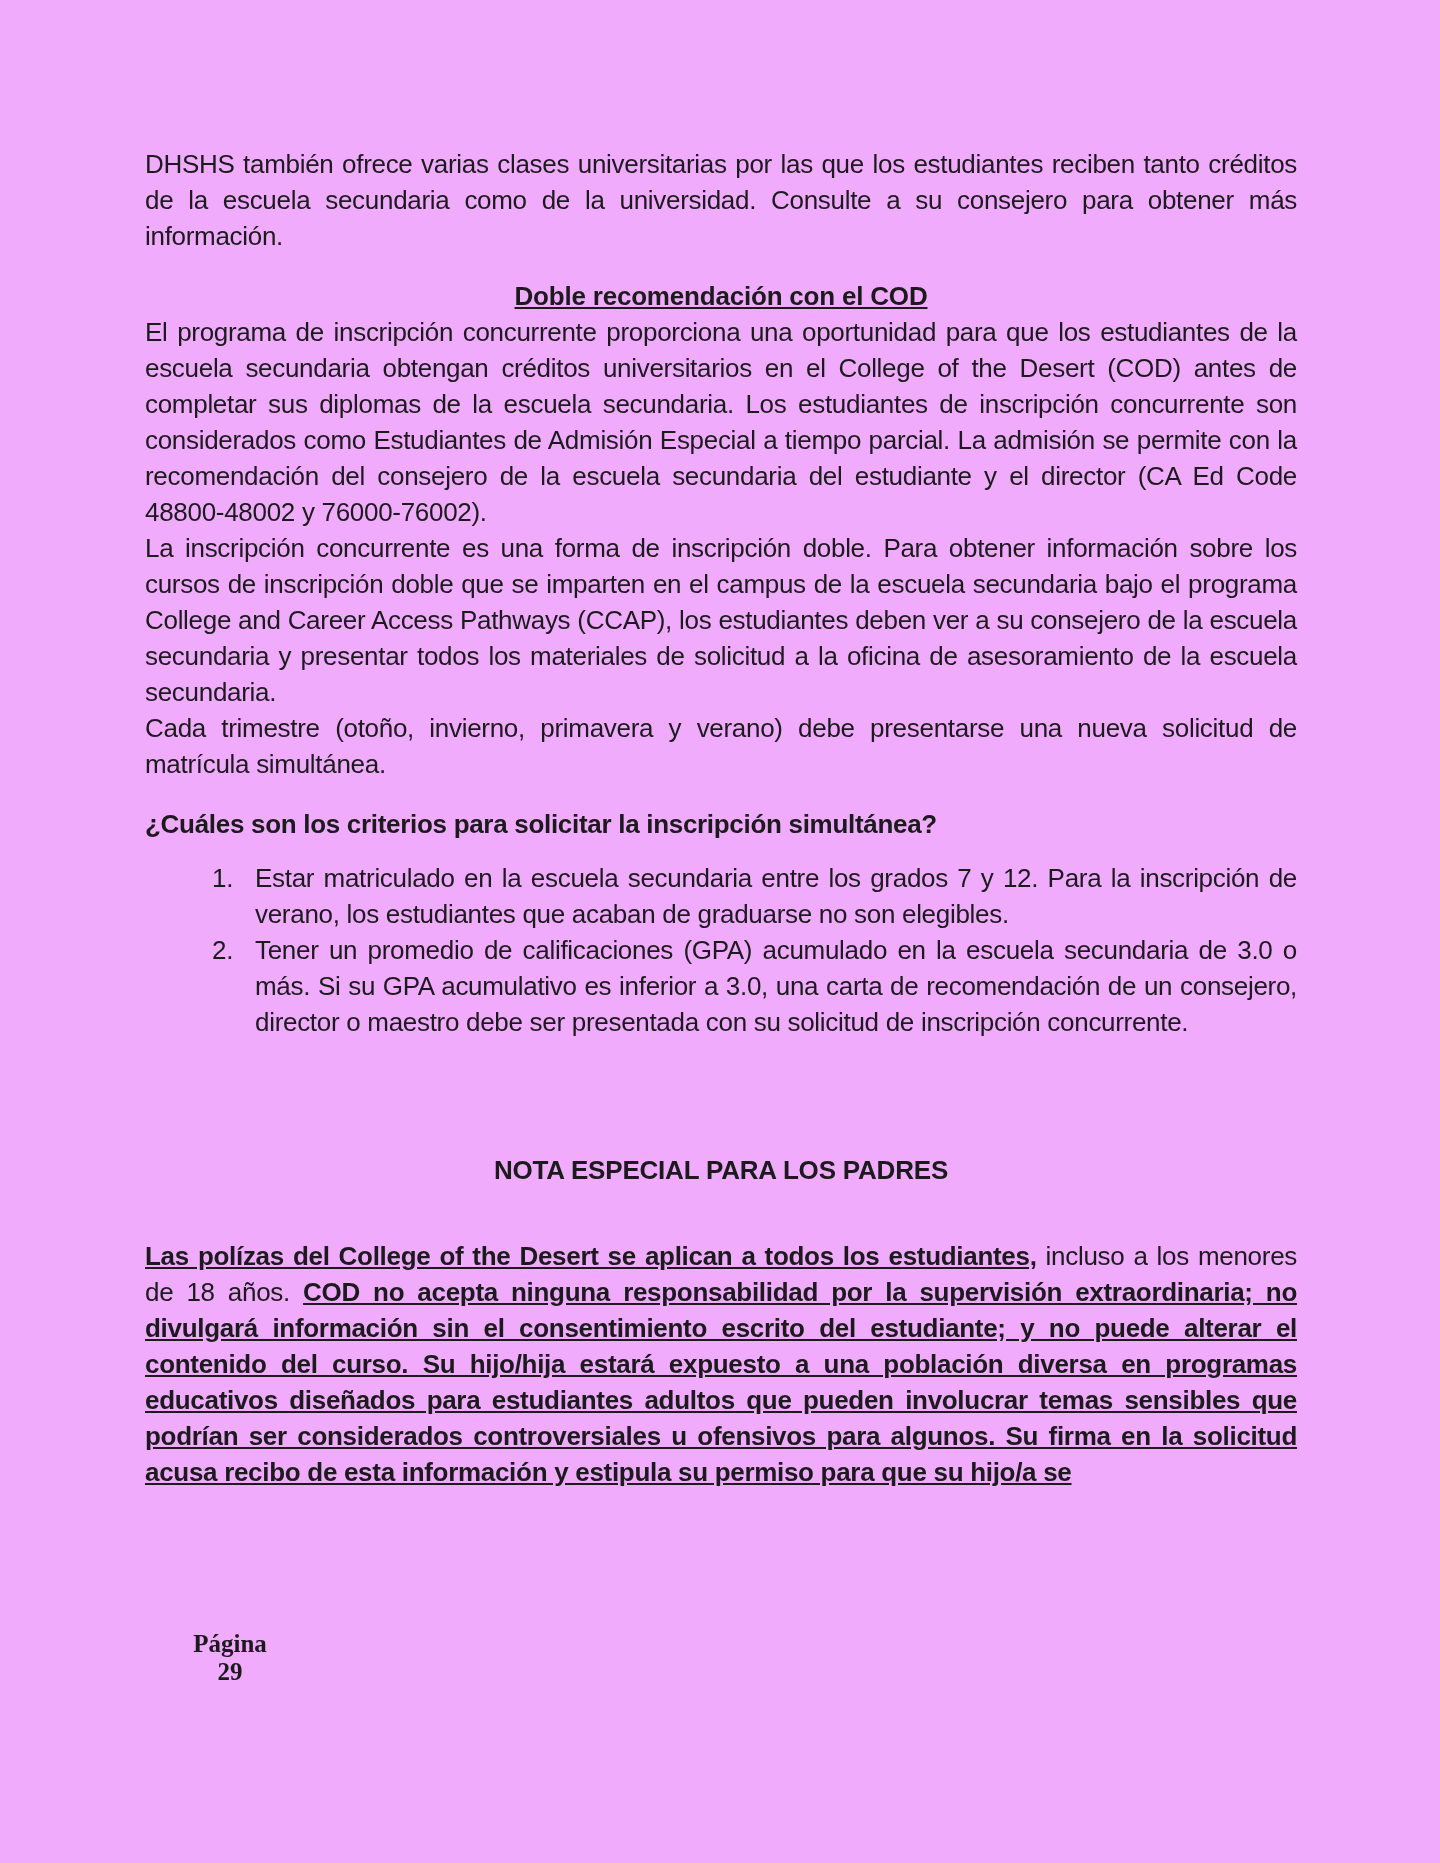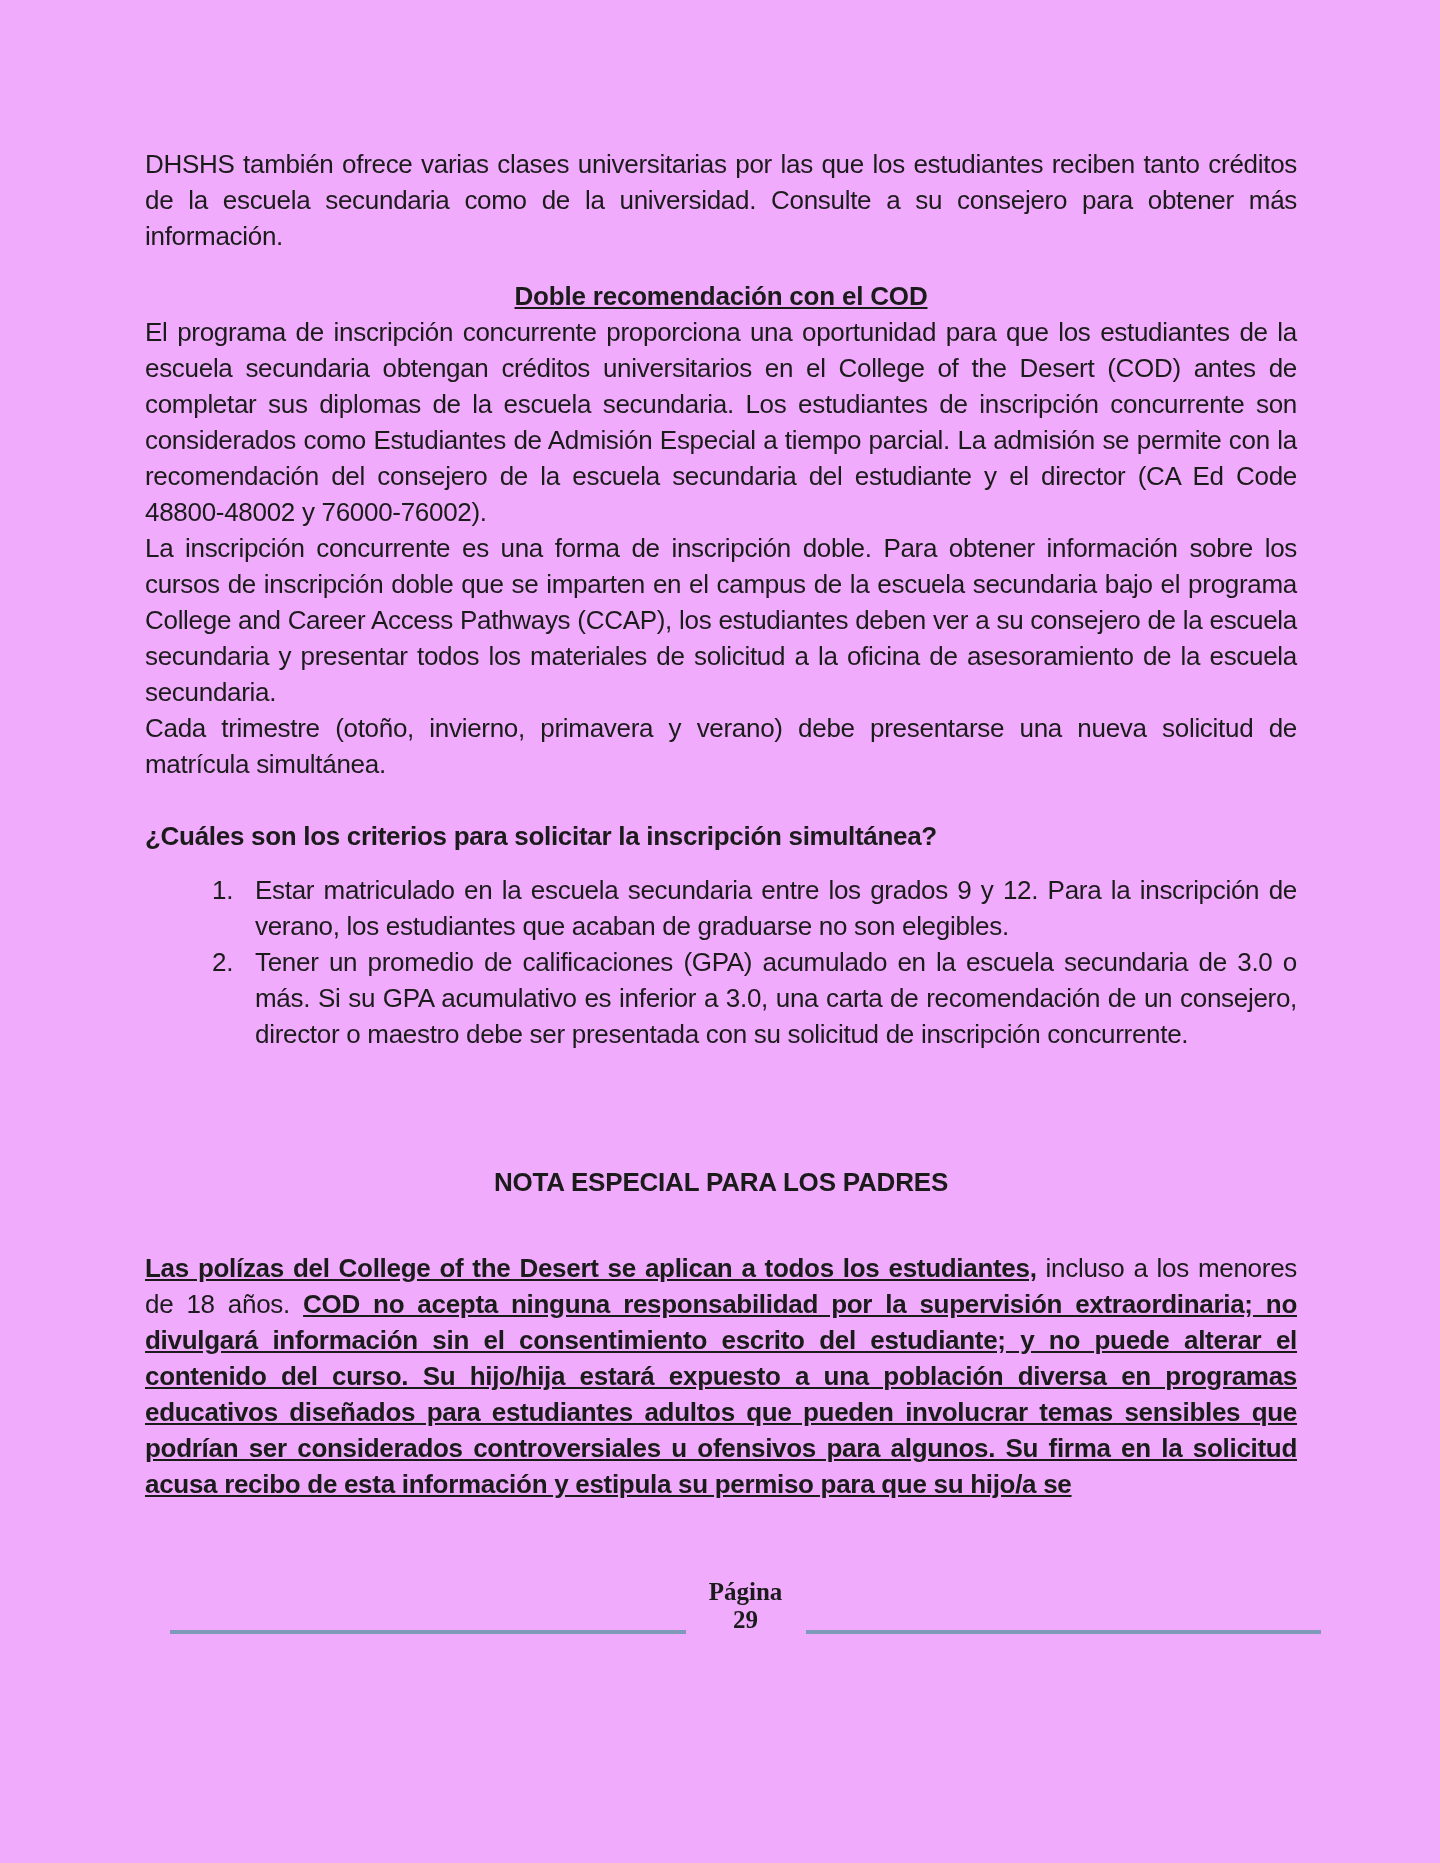--- a/index.html
+++ b/index.html
@@ -26,21 +26,21 @@
   .section-heading {
     margin: 24px 0 0 0;
     font-size: 26px;
     line-height: 36px;
     font-weight: bold;
     text-align: center;
     letter-spacing: -0.2px;
   }
   .underlined { text-decoration: underline; }
   .question {
-    margin: 36px 0 0 0;
+    margin: 24px 0 0 0;
     font-size: 26px;
     line-height: 36px;
     font-weight: bold;
     letter-spacing: -0.3px;
   }
   .criteria-list {
     margin: 18px 0 0 67px;
     padding: 0;
     list-style: none;
   }
@@ -54,20 +54,21 @@
   .li-text { flex: 1; text-align: justify; }
   .nota-heading { margin-top: 112px; }
   .nota-para { margin-top: 50px; }
   .bold { font-weight: bold; text-decoration: underline; }
   .footer {
     position: absolute;
     left: 170px;
     top: 1578px;
     width: 1151px;
     display: flex;
+    flex-direction: column;
   }
   .footer-line {
     flex: 1;
     height: 4px;
     margin-top: 52px;
     background: #7e9ab8;
   }
   .footer-center {
     width: 120px;
     flex: 0 0 120px;
@@ -92,21 +93,21 @@
 
   <p class="body-text">La inscripción concurrente es una forma de inscripción doble. Para obtener información sobre los cursos de inscripción doble que se imparten en el campus de la escuela secundaria bajo el programa College and Career Access Pathways (CCAP), los estudiantes deben ver a su consejero de la escuela secundaria y presentar todos los materiales de solicitud a la oficina de asesoramiento de la escuela secundaria.</p>
 
   <p class="body-text">Cada trimestre (otoño, invierno, primavera y verano) debe presentarse una nueva solicitud de matrícula simultánea.</p>
 
   <p class="question">¿Cuáles son los criterios para solicitar la inscripción simultánea?</p>
 
   <ol class="criteria-list">
     <li class="criteria-item">
       <span class="li-num">1.</span>
-      <span class="li-text">Estar matriculado en la escuela secundaria entre los grados 9 y 12. Para la inscripción de verano, los estudiantes que acaban de graduarse no son elegibles.</span>
+      <span class="li-text">Estar matriculado en la escuela secundaria entre los grados 7 y 12. Para la inscripción de verano, los estudiantes que acaban de graduarse no son elegibles.</span>
     </li>
     <li class="criteria-item">
       <span class="li-num">2.</span>
       <span class="li-text">Tener un promedio de calificaciones (GPA) acumulado en la escuela secundaria de 3.0 o más. Si su GPA acumulativo es inferior a 3.0, una carta de recomendación de un consejero, director o maestro debe ser presentada con su solicitud de inscripción concurrente.</span>
     </li>
   </ol>
 
   <h2 class="section-heading nota-heading">NOTA ESPECIAL PARA LOS PADRES</h2>
 
   <p class="body-text nota-para">

